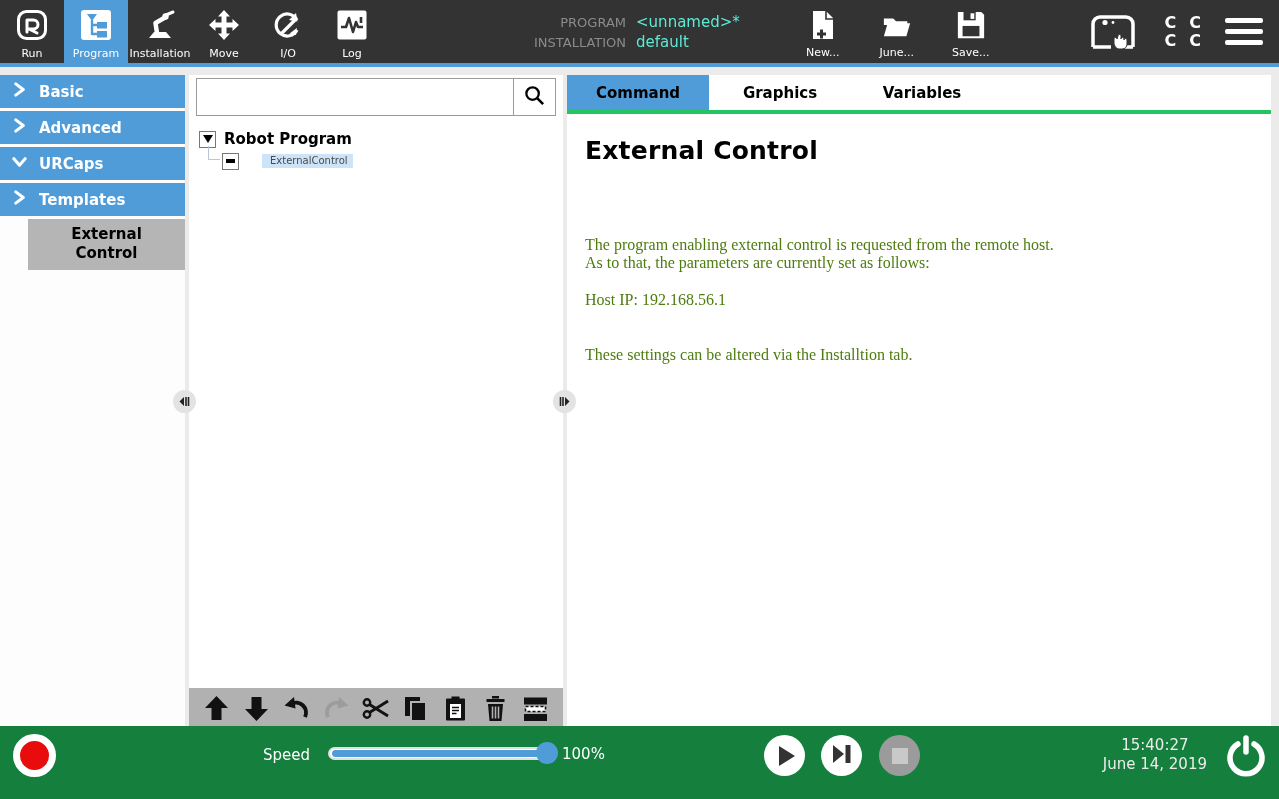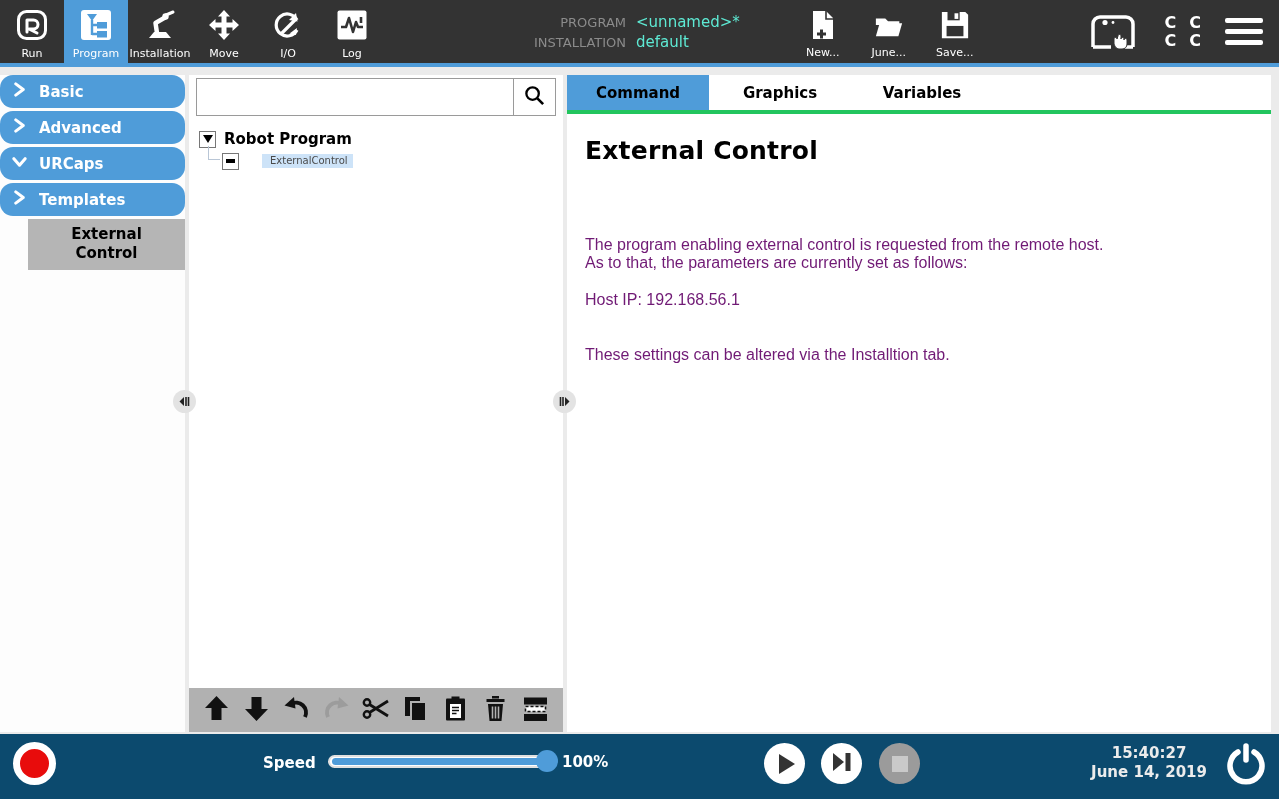--- a/index.html
+++ b/index.html
@@ -16,36 +16,36 @@
               padding-bottom:3px; cursor:pointer; }
   .nav-item.active { background:#4f9cd9; }
   .nav-item .nav-label { color:#fff; font-size:11px; margin-top:2px; }
   .nav-item svg { width:32px; height:32px; }
 
   .prog-meta { display:flex; align-items:center; margin-left:150px; }
   .meta-grid { display:grid; grid-template-columns:auto auto; column-gap:10px; row-gap:2px; align-items:baseline; }
   .meta-label { color:#8b8b8b; font-size:13px; text-align:right; }
   .meta-value { color:#5eead4; font-size:15px; }
 
-  .file-actions { display:flex; margin-left:58px; gap:16px; align-items:flex-end; padding-bottom:4px; }
+  .file-actions { display:flex; margin-left:58px; gap:24px; align-items:flex-end; padding-bottom:4px; }
   .file-btn { display:flex; flex-direction:column; align-items:center; cursor:pointer; width:50px; }
   .file-btn svg { width:30px; height:32px; }
   .file-btn .file-label { color:#fff; font-size:11px; margin-top:1px; }
 
   .header-right { margin-left:auto; display:flex; align-items:center; gap:24px; padding-right:16px; }
   .pendant svg { width:52px; height:40px; }
   .cc-grid { display:grid; grid-template-columns:auto auto; column-gap:13px; row-gap:1px; }
   .cc-grid span { color:#fff; font-size:16px; font-weight:bold; line-height:17px; }
   .hamburger { display:flex; flex-direction:column; gap:6px; cursor:pointer; }
   .hamburger div { width:38px; height:5px; background:#fff; border-radius:2px; }
 
   
   .sidebar { position:absolute; left:0; top:75px; width:185px; height:657px; background:#fdfdfd; }
   .cat-btn { height:33px; margin-bottom:3px; background:#4f9cd9; color:#fff; font-weight:bold; font-size:15px;
-             display:flex; align-items:center; padding-left:12px; cursor:pointer;border-radius:13px; }
+             display:flex; align-items:center; padding-left:12px; cursor:pointer; }
   .cat-btn svg { width:15px; height:15px; margin-right:12px; }
   .urcap-item { margin-left:28px; background:#b5b5b5; color:#000; font-weight:bold; font-size:15px;
                 text-align:center; padding:6px 0 7px 0; cursor:pointer; }
   .urcap-item span { display:inline-block; max-width:92px; line-height:19px; }
 
   
   .tree-panel { position:absolute; left:189px; top:75px; width:374px; height:657px; background:#ffffff; }
   .search-row { margin:3px 7px 0 7px; height:38px; border:1px solid #9a9a9a; background:#fff; display:flex; }
   .search-input { flex:1; border:none; outline:none; font-size:15px; padding:0 8px; background:#fff; }
   .search-btn { width:42px; border-left:1px solid #9a9a9a; display:flex; align-items:center; justify-content:center; cursor:pointer; background:#fff; }
@@ -72,27 +72,27 @@
   .handle svg { width:11px; height:11px; }
 
   
   .cmd-panel { position:absolute; left:567px; top:75px; width:704px; height:657px; background:#ffffff; }
   .tabbar { display:flex; height:39px; border-bottom:4px solid #22c55e; }
   .tab { width:142px; display:flex; align-items:center; justify-content:center; font-size:15px; font-weight:bold;
          color:#000; cursor:pointer; }
   .tab.active { background:#4f9cd9; }
   .cmd-body { padding-left:18px; }
   .cmd-title { font-size:25px; font-weight:bold; color:#000; margin-top:22px; letter-spacing:0.2px; }
-  .serif { font-family:Liberation Sans, sans-serif; font-size:16px; color:#701a75; line-height:18px; }
+  .serif { font-family:Liberation Serif, serif; font-size:16px; color:#4d7c0f; line-height:18px; }
   .para1 { margin-top:71px; }
   .params { margin-top:19px; }
   .note  { margin-top:37px; }
 
   
-  .footer { position:absolute; left:0; bottom:0; width:1279px; height:65px; background:#0c4a6e;font-weight:bold; }
+  .footer { position:absolute; left:0; bottom:0; width:1279px; height:73px; background:#15803d; }
   .init-btn { position:absolute; left:13px; top:8px; width:43px; height:43px; border-radius:50%;
               background:#e80c0c; border:7px solid #fff; cursor:pointer; }
   .speed-label { position:absolute; left:263px; top:20px; color:#fff; font-size:15px; }
   .slider { position:absolute; left:328px; top:21px; width:228px; height:13px; border:2px solid #e0e0e0;
             border-radius:7px; background:#fff; cursor:pointer; }
   .slider-fill { position:absolute; left:2px; top:1px; height:7px; width:215px; background:#4f9cd9; border-radius:4px; }
   .slider-knob { position:absolute; right:-4px; top:-7px; width:22px; height:22px; border-radius:50%; background:#4f9cd9; }
   .speed-value { position:absolute; left:562px; top:19px; color:#fff; font-size:15px; }
   .tp-btn { position:absolute; top:9px; width:41px; height:41px; border-radius:50%; display:flex;
             align-items:center; justify-content:center; cursor:pointer; }

